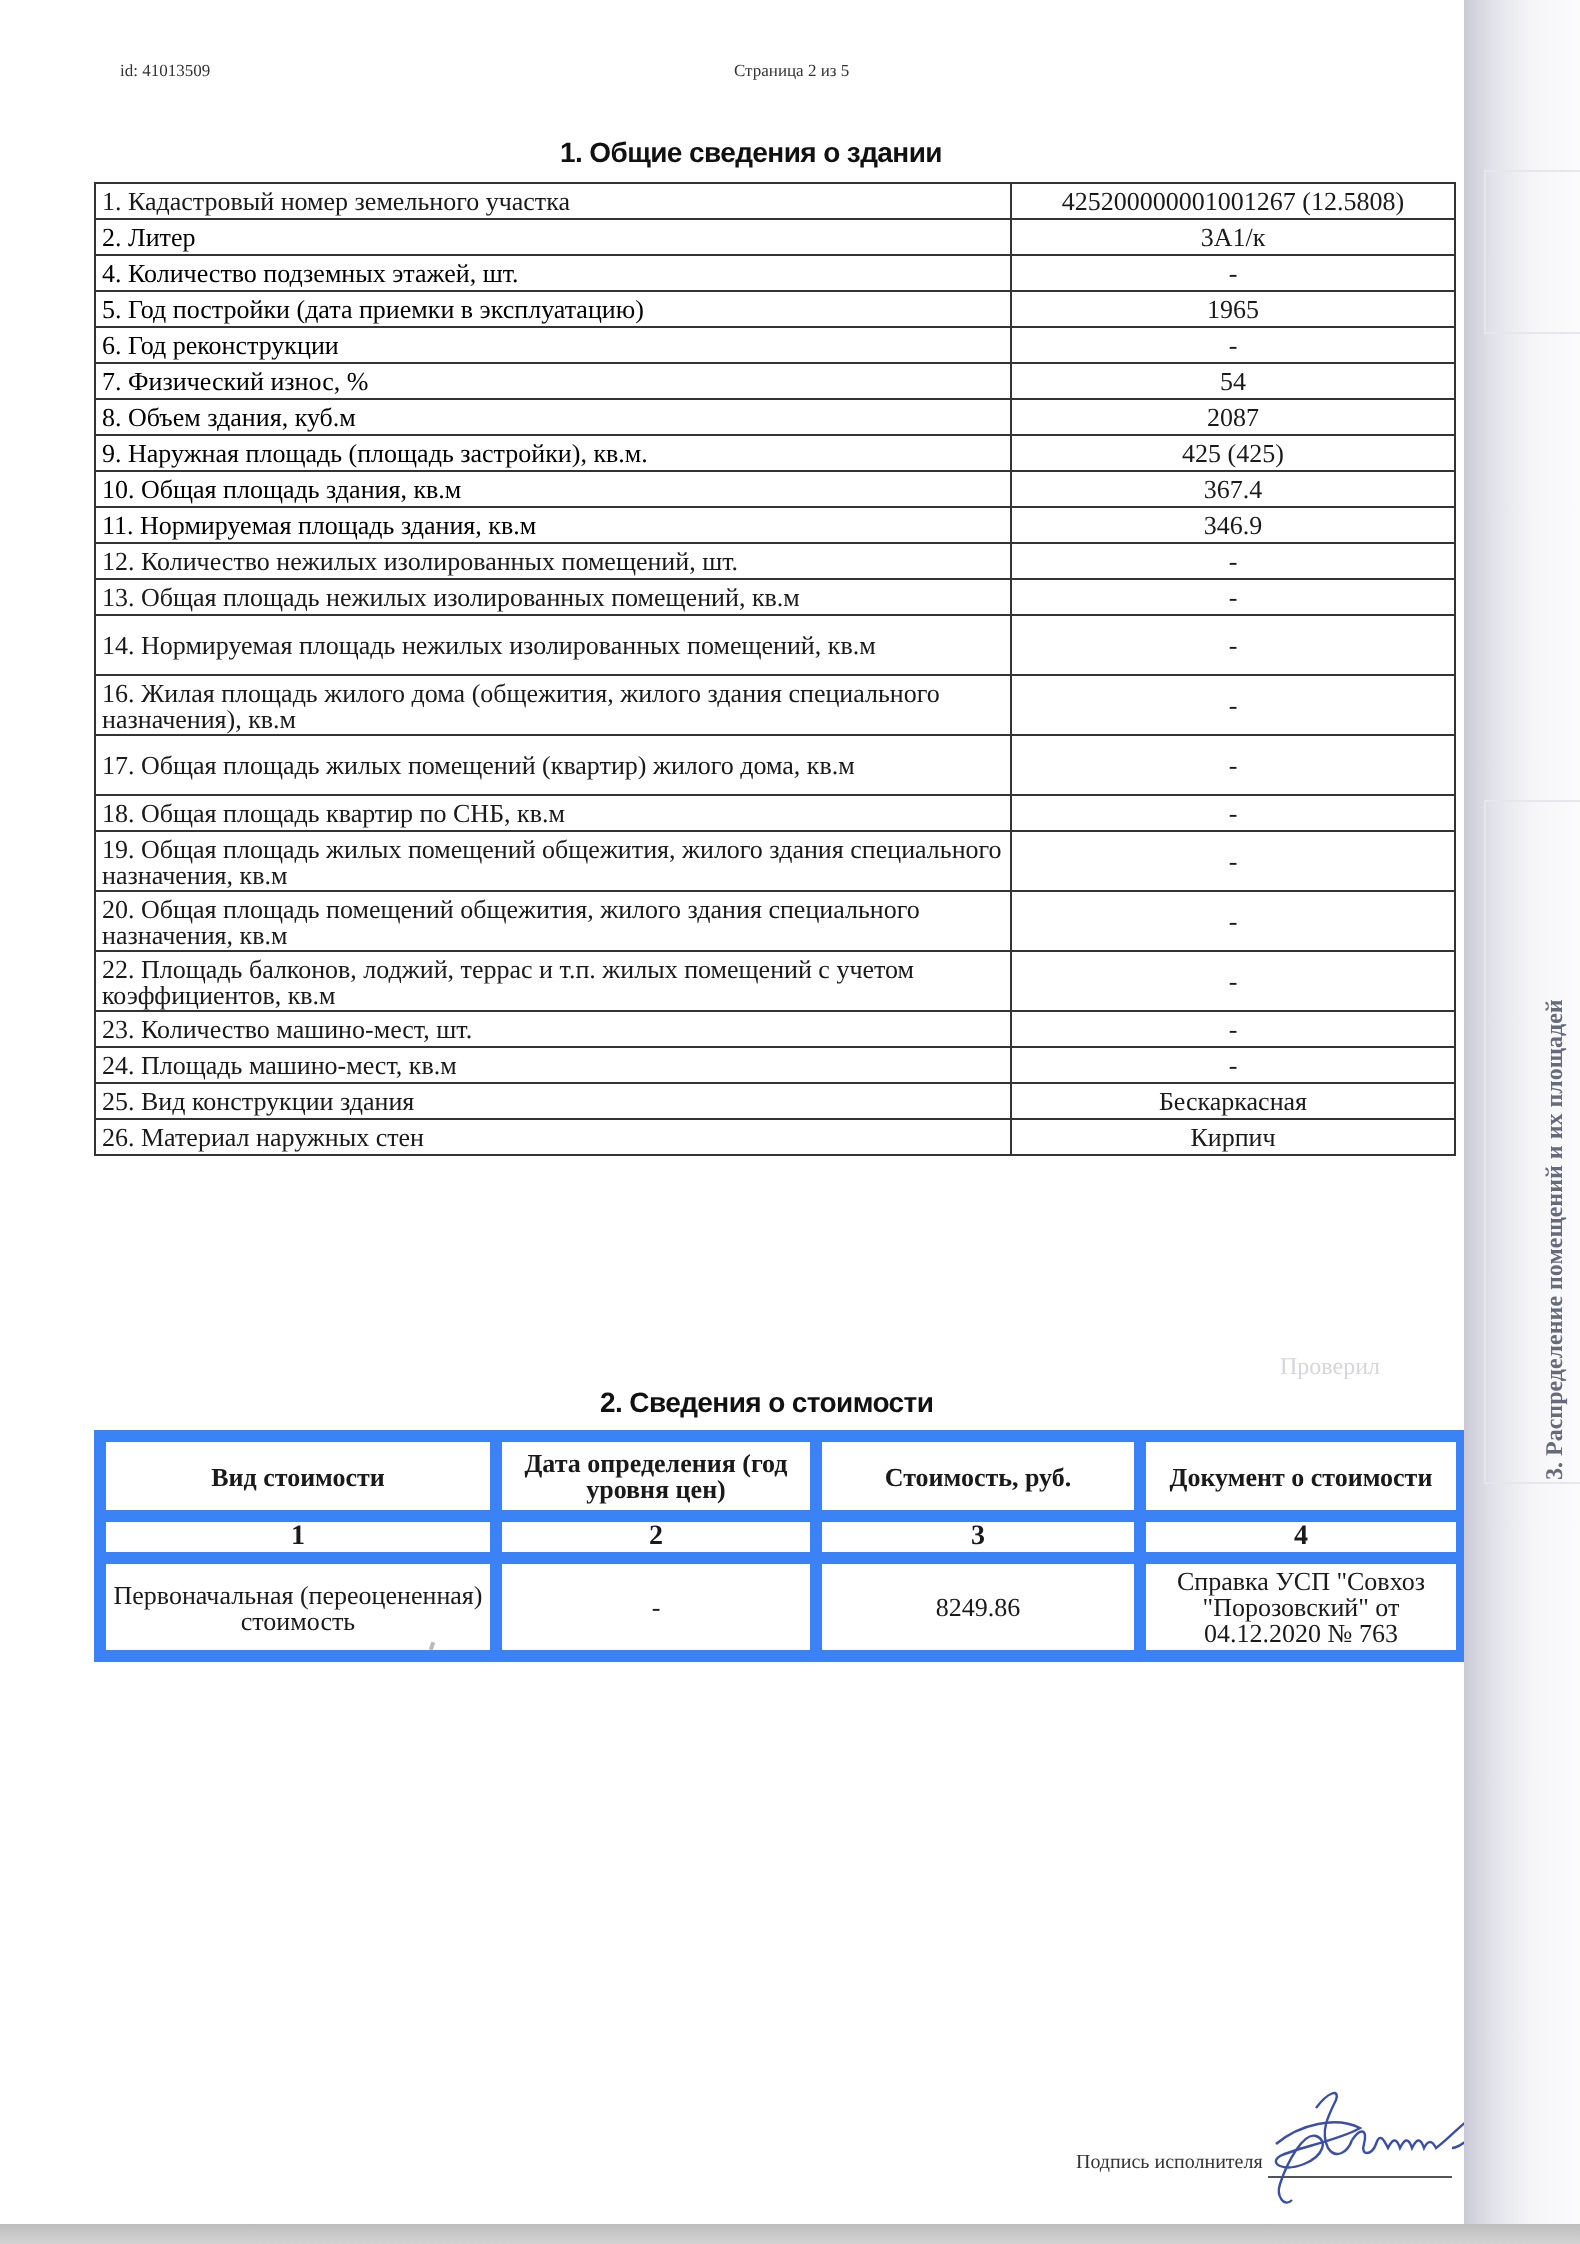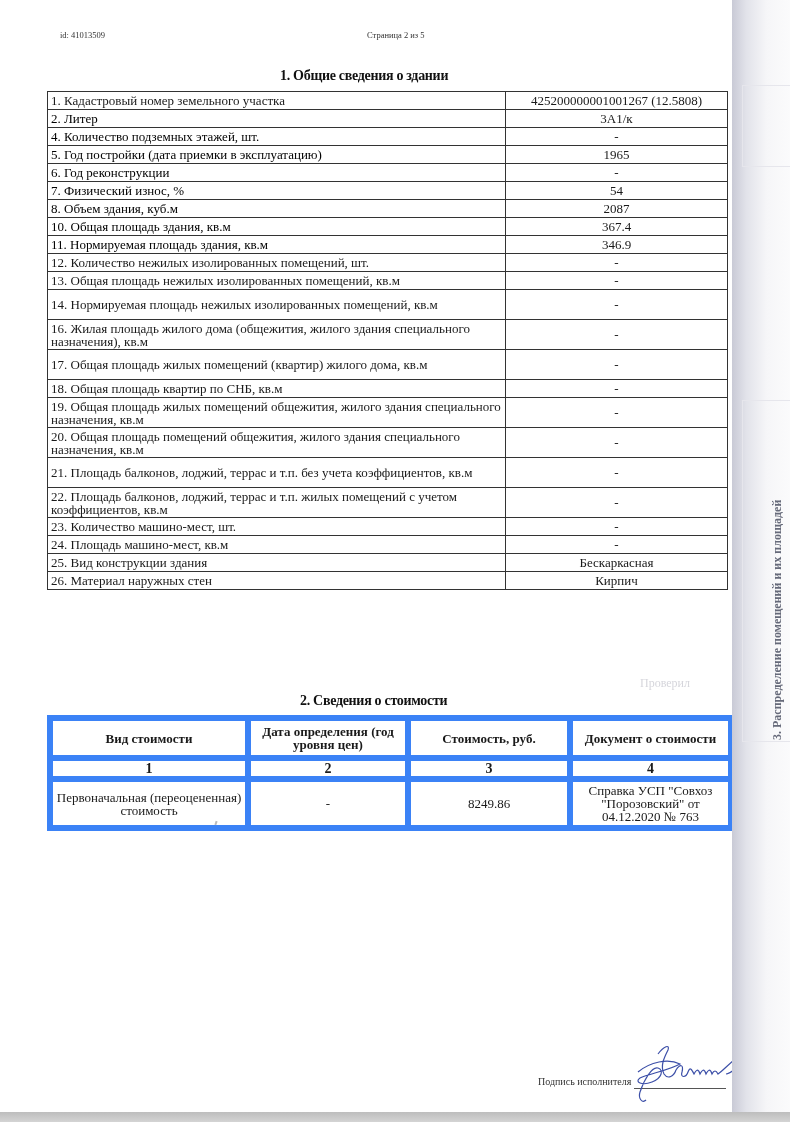--- a/index.html
+++ b/index.html
@@ -22,21 +22,21 @@
     background: linear-gradient(180deg, #bdbdbd 0%, #d4d4d4 100%);
   }
   .header-id {
     position: absolute; left: 60px; top: 30px; font-size: 8.5px; color: #333;
   }
   .header-page {
     position: absolute; left: 367px; top: 30px; font-size: 8.5px; color: #333;
   }
   .section-title {
     position: absolute; font-size: 14px; font-weight: bold; color: #111;
-    font-family: Liberation Serif, serif; letter-spacing: -0.3px;
+    font-family: Liberation Sans, sans-serif; letter-spacing: -0.3px;
   }
   .t1-title { left: 280px; top: 68px; }
   .t2-title { left: 300px; top: 693px; text-align: right; }
 
   table.gen {
     position: absolute; left: 47px; top: 91px; width: 681px;
     border-collapse: collapse; table-layout: fixed;
   }
   table.gen td {
     border: 1px solid #333; padding: 0 3px; font-size: 13px; line-height: 13px;
@@ -116,20 +116,24 @@
         </tr>
       <tr>
           <td class="lbl fade">7. Физический износ, %</td>
           <td class="val">54</td>
         </tr>
       <tr>
           <td class="lbl fade">8. Объем здания, куб.м</td>
           <td class="val">2087</td>
         </tr>
       <tr>
+          <td class="lbl fade">9. Наружная площадь (площадь застройки), кв.м.</td>
+          <td class="val">425 (425)</td>
+        </tr>
+      <tr>
           <td class="lbl fade">10. Общая площадь здания, кв.м</td>
           <td class="val">367.4</td>
         </tr>
       <tr>
           <td class="lbl fade">11. Нормируемая площадь здания, кв.м</td>
           <td class="val">346.9</td>
         </tr>
       <tr>
           <td class="lbl">12. Количество нежилых изолированных помещений, шт.</td>
           <td class="val">-</td>
@@ -153,24 +157,20 @@
       <tr>
           <td class="lbl">18. Общая площадь квартир по СНБ, кв.м</td>
           <td class="val">-</td>
         </tr>
       <tr class="dbl">
           <td class="lbl">19. Общая площадь жилых помещений общежития, жилого здания специального назначения, кв.м</td>
           <td class="val">-</td>
         </tr>
       <tr class="dbl">
           <td class="lbl">20. Общая площадь помещений общежития, жилого здания специального назначения, кв.м</td>
-          <td class="val">-</td>
-        </tr>
-      <tr class="dbl">
-          <td class="lbl">21. Площадь балконов, лоджий, террас и т.п. без учета коэффициентов, кв.м</td>
           <td class="val">-</td>
         </tr>
       <tr class="dbl">
           <td class="lbl">22. Площадь балконов, лоджий, террас и т.п. жилых помещений с учетом коэффициентов, кв.м</td>
           <td class="val">-</td>
         </tr>
       <tr>
           <td class="lbl">23. Количество машино-мест, шт.</td>
           <td class="val">-</td>
         </tr>

